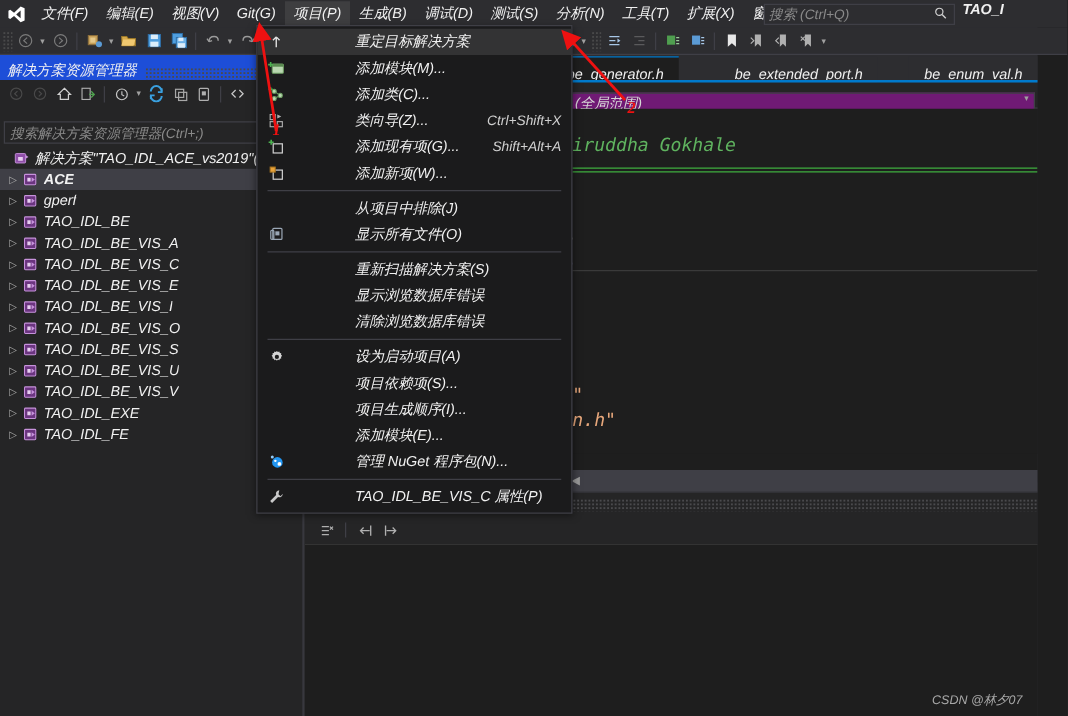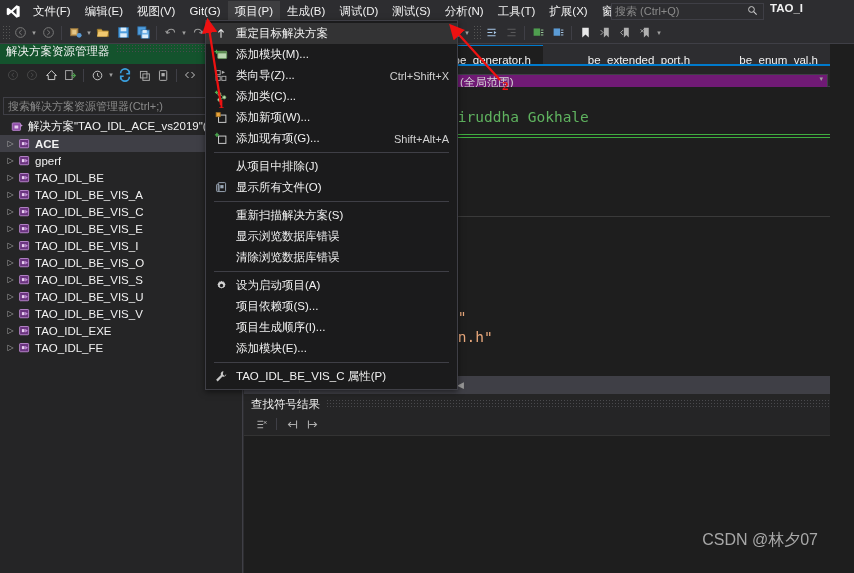--- a/index.html
+++ b/index.html
@@ -7,20 +7,21 @@
     width: 854px; height: 573px;
     background: #1e1e1e;
     font-family: "Liberation Sans", "DejaVu Sans", sans-serif;
     overflow: hidden;
     color: #f1f1f1;
   }
   #app {
     position: relative;
     width: 830px; height: 573px;
     background: #2d2d30;
+    font-style: italic;
   }
 
   
   .menubar {
     position: absolute; left: 0; top: 0; width: 854px; height: 22px;
     background: #2d2d30;
     display: flex; align-items: center;
   }
   .vs-logo {
     width: 26px; height: 22px;
@@ -84,24 +85,24 @@
   }
   .tb-text { font-size: 11px; color: #d6d6d6; padding: 0 3px; }
 
   
   .se-panel {
     position: absolute; left: 0; top: 44px; width: 243px; bottom: 0;
     background: #252526;
     border-right: 1px solid #3f3f46;
   }
   .se-header {
-    height: 20px; display: flex; align-items: flex-start;
+    height: 20px; display: flex; align-items: flex-end;
     padding-left: 6px;
     font-size: 11.5px; color: #f1f1f1;
-    background: #14532d;
+    background: #1d4ed8;
   }
   .se-header .dots {
     flex: 1; height: 10px; margin-left: 6px; margin-right: 4px;
     background-image: radial-gradient(#4a4a4d 0.6px, transparent 0.7px);
     background-size: 3px 3px;
   }
   .se-toolbar {
     height: 22px; display: flex; align-items: center;
     padding-left: 4px; gap: 1px;
   }
@@ -263,34 +264,34 @@
     height: 21px; display: flex; align-items: center;
     font-size: 11.5px; color: #f1f1f1;
     padding-right: 8px;
   }
   .cm-row.hl { background: #333334; }
   .cm-ic {
     width: 30px; height: 21px; flex: none;
     display: flex; align-items: center; justify-content: center;
     font-size: 11px;
   }
-  .cm-label { flex: 1; white-space: nowrap; }
+  .cm-label { flex: 1; white-space: nowrap; margin-left: 48px; }
   .cm-key { font-size: 11px; color: #d0d0d0; white-space: nowrap; }
   .cm-div { height: 1px; background: #3f3f46; margin: 3px 8px 3px 8px; }
 
   
   .arrow-svg { position: absolute; left: 0; top: 0; pointer-events: none; z-index: 90; }
   .ann-num {
     position: absolute; z-index: 91;
     color: #ee1111; font-size: 13px; font-weight: bold;
     font-family: "Liberation Serif", serif;
   }
   .watermark {
-    position: absolute; right: 12px; bottom: 22px;
-    font-size: 16px; color: #a8a8a8; z-index: 95;
+    position: absolute; right: 12px; bottom: 6px;
+    font-size: 10px; color: #a8a8a8; z-index: 95;
   }
 </style>
 </head>
 <body>
 
 <div id="app">
 
   <div class="menubar">
     <div class="vs-logo">
       <svg width="15" height="15" viewBox="0 0 16 16">
@@ -849,66 +850,66 @@
             <path d="M2.5 2 v5 M0 4.5 h5" stroke="#4caf50" stroke-width="1.6"></path>
           </svg>
       </span>
       <span class="cm-label">添加模块(M)...</span>
       <span class="cm-key"></span>
     </div>
 
     <div class="cm-row">
       <span class="cm-ic">
         <svg width="14" height="13" viewBox="0 0 16 16">
-            <rect x="2" y="2" width="5" height="5" fill="none" stroke="#b0b0b0" stroke-width="1.1"></rect>
-            <rect x="2" y="9" width="5" height="5" fill="none" stroke="#b0b0b0" stroke-width="1.1"></rect>
-            <rect x="9" y="9" width="5" height="5" fill="none" stroke="#b0b0b0" stroke-width="1.1"></rect>
-            <path d="M9 2 l4 2 l-4 2 z" fill="#b0b0b0"></path>
-          </svg>
-      </span>
-      <span class="cm-label">类向导(Z)...</span>
-      <span class="cm-key">Ctrl+Shift+X</span>
-    </div>
-
-    <div class="cm-row">
-      <span class="cm-ic">
-        <svg width="14" height="13" viewBox="0 0 16 16">
             <circle cx="6" cy="5" r="2" fill="#b9d7b0" stroke="#6d9e62"></circle>
             <circle cx="12" cy="9" r="2" fill="#b9d7b0" stroke="#6d9e62"></circle>
             <circle cx="6" cy="12" r="2" fill="#b9d7b0" stroke="#6d9e62"></circle>
             <path d="M7.6 6 L10.3 8 M7.6 11 L10.3 10" stroke="#6d9e62" stroke-width="1.1"></path>
             <path d="M2.5 1 v4 M0.5 3 h4" stroke="#4caf50" stroke-width="1.5"></path>
           </svg>
       </span>
       <span class="cm-label">添加类(C)...</span>
       <span class="cm-key"></span>
     </div>
 
     <div class="cm-row">
       <span class="cm-ic">
         <svg width="14" height="13" viewBox="0 0 16 16">
-            <rect x="5" y="5" width="9" height="9" fill="none" stroke="#d0d0d0" stroke-width="1.2"></rect>
-            <rect x="2" y="2" width="5" height="5" fill="#e8a23a" stroke="#a87420"></rect>
+            <rect x="2" y="2" width="5" height="5" fill="none" stroke="#b0b0b0" stroke-width="1.1"></rect>
+            <rect x="2" y="9" width="5" height="5" fill="none" stroke="#b0b0b0" stroke-width="1.1"></rect>
+            <rect x="9" y="9" width="5" height="5" fill="none" stroke="#b0b0b0" stroke-width="1.1"></rect>
+            <path d="M9 2 l4 2 l-4 2 z" fill="#b0b0b0"></path>
           </svg>
       </span>
-      <span class="cm-label">添加新项(W)...</span>
-      <span class="cm-key"></span>
+      <span class="cm-label">类向导(Z)...</span>
+      <span class="cm-key">Ctrl+Shift+X</span>
     </div>
 
     <div class="cm-row">
       <span class="cm-ic">
         <svg width="14" height="13" viewBox="0 0 16 16">
             <rect x="5" y="5" width="9" height="9" fill="none" stroke="#d0d0d0" stroke-width="1.2"></rect>
             <path d="M3 1 v5 M0.5 3.5 h5" stroke="#4caf50" stroke-width="1.6"></path>
           </svg>
       </span>
       <span class="cm-label">添加现有项(G)...</span>
       <span class="cm-key">Shift+Alt+A</span>
     </div>
 
+    <div class="cm-row">
+      <span class="cm-ic">
+        <svg width="14" height="13" viewBox="0 0 16 16">
+            <rect x="5" y="5" width="9" height="9" fill="none" stroke="#d0d0d0" stroke-width="1.2"></rect>
+            <rect x="2" y="2" width="5" height="5" fill="#e8a23a" stroke="#a87420"></rect>
+          </svg>
+      </span>
+      <span class="cm-label">添加新项(W)...</span>
+      <span class="cm-key"></span>
+    </div>
+
     <div class="cm-div"></div>
 
     <div class="cm-row">
       <span class="cm-ic"></span>
       <span class="cm-label">从项目中排除(J)</span>
       <span class="cm-key"></span>
     </div>
 
     <div class="cm-row">
       <span class="cm-ic">
@@ -966,20 +967,32 @@
       <span class="cm-label">项目生成顺序(I)...</span>
       <span class="cm-key"></span>
     </div>
 
     <div class="cm-row">
       <span class="cm-ic"></span>
       <span class="cm-label">添加模块(E)...</span>
       <span class="cm-key"></span>
     </div>
 
+    <div class="cm-row">
+      <span class="cm-ic">
+        <svg width="13" height="13" viewBox="0 0 16 16">
+            <circle cx="8.5" cy="8.5" r="5.2" fill="#2196f3"></circle>
+            <circle cx="3.5" cy="3.2" r="1.5" fill="#90caf9"></circle>
+            <circle cx="6.5" cy="7" r="1.2" fill="#ffffff"></circle>
+            <circle cx="10.5" cy="10" r="1.9" fill="#ffffff"></circle>
+          </svg>
+      </span>
+      <span class="cm-label">管理 NuGet 程序包(N)...</span>
+      <span class="cm-key"></span>
+    </div>
 
     <div class="cm-div"></div>
 
     <div class="cm-row">
       <span class="cm-ic">
         <svg width="14" height="13" viewBox="0 0 16 16">
             <path d="M11 1.5 a3.4 3.4 0 0 0 -3.1 4.7 L2 12.1 l1.9 1.9 5.9-5.9 a3.4 3.4 0 0 0 4.7-3.1 l-2.3 2.3 -2-2 z" fill="#c9c9c9"></path>
           </svg>
       </span>
       <span class="cm-label">TAO_IDL_BE_VIS_C 属性(P)</span>

